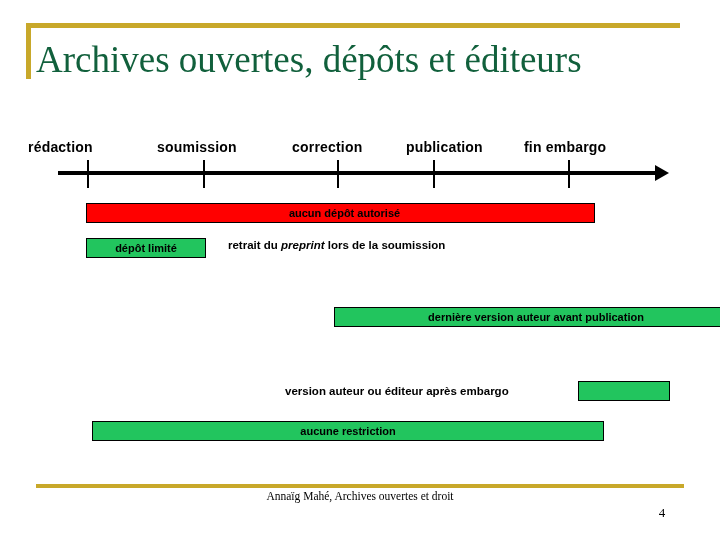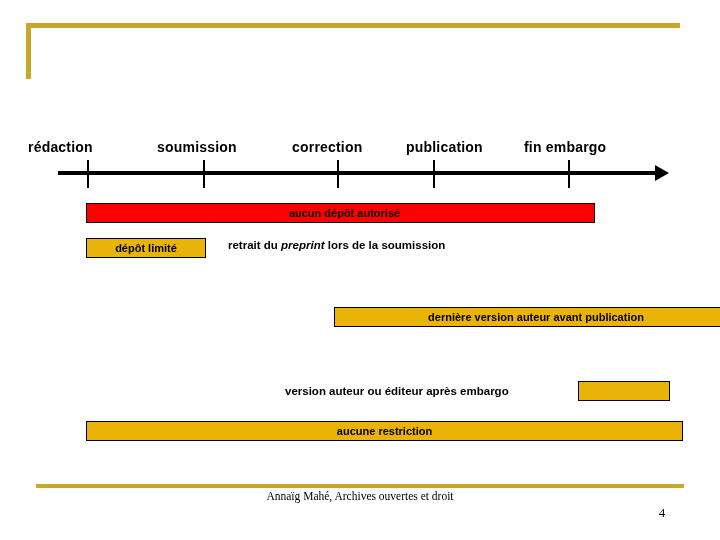--- a/index.html
+++ b/index.html
@@ -96,21 +96,21 @@
     display: flex;
     align-items: center;
     justify-content: center;
     font-size: 11px;
     font-weight: bold;
     color: #000000;
     white-space: nowrap;
     overflow: hidden;
   }
   .bar.red  { background: #ff0000; padding-left: 8px; }
-  .bar.green{ background: #eab308; }
+  .bar.green{ background: #22c55e; }
 
   
   .note {
     position: absolute;
     font-size: 11.5px;
     font-weight: bold;
     color: #000000;
     white-space: nowrap;
   }
   .note .ital { font-style: italic; }
@@ -147,40 +147,41 @@
   }
 </style>
 </head>
 <body>
 
 <div id="slide">
 
   <div class="gold-vert"></div>
   <div class="gold-horz"></div>
 
+  <div class="title">Archives ouvertes, dépôts et éditeurs</div>
 
   <div class="stage-label" style="left:28px">rédaction</div>
   <div class="stage-label" style="left:157px">soumission</div>
   <div class="stage-label" style="left:292px">correction</div>
   <div class="stage-label" style="left:406px">publication</div>
   <div class="stage-label" style="left:524px">fin embargo</div>
 
   <div class="axis-line"></div>
   <div class="axis-arrow"></div>
   <div class="tick" style="left:87px"></div>
   <div class="tick" style="left:203px"></div>
   <div class="tick" style="left:337px"></div>
   <div class="tick" style="left:433px"></div>
   <div class="tick" style="left:568px"></div>
 
   <div class="bar red" style="left:86px;  width:509px; top:203px">aucun dépôt autorisé</div>
   <div class="bar green" style="left:86px;  width:120px; top:238px">dépôt limité</div>
   <div class="bar green" style="left:334px; width:404px; top:307px">dernière version auteur avant publication</div>
   <div class="bar green" style="left:578px; width:92px;  top:381px"></div>
-  <div class="bar green" style="left:86px;  width:597px; top:421px">aucune restriction</div>
+  <div class="bar green" style="left:92px;  width:512px; top:421px">aucune restriction</div>
 
   <div class="note" style="left:228px; top:239px"><span>retrait du </span><span class="ital">preprint</span><span> lors de la soumission</span></div>
 
   <div class="note" style="left:285px; top:385px">version auteur ou éditeur après embargo</div>
 
   <div class="footer-rule"></div>
   <div class="footer-text">
     <div>Annaïg Mahé, Archives ouvertes et droit</div>
   </div>
   <div class="footer-page">4</div>

